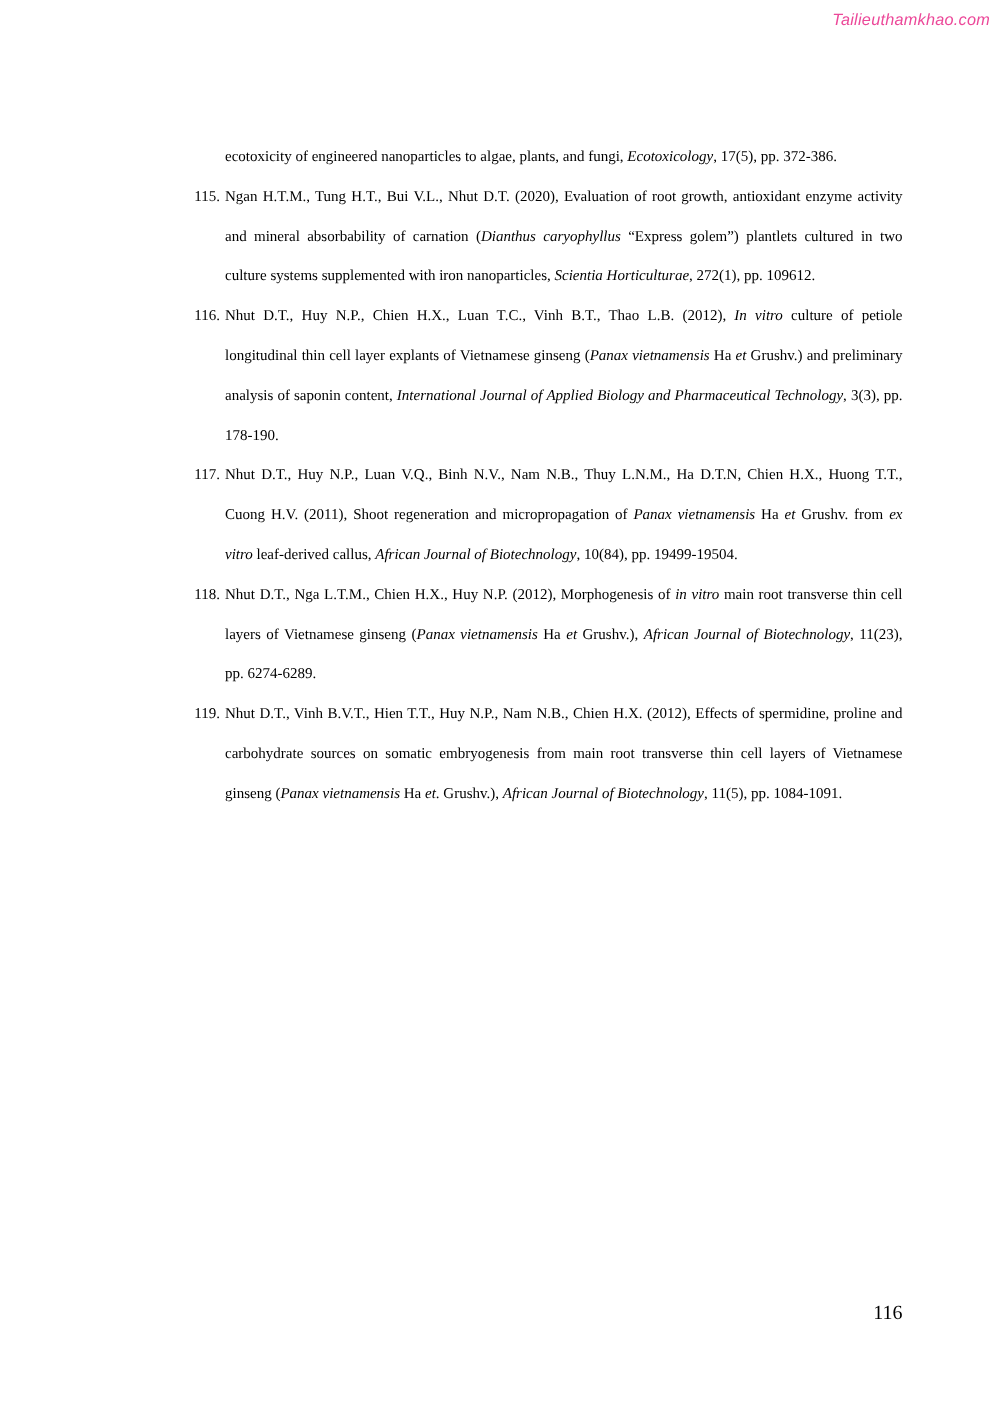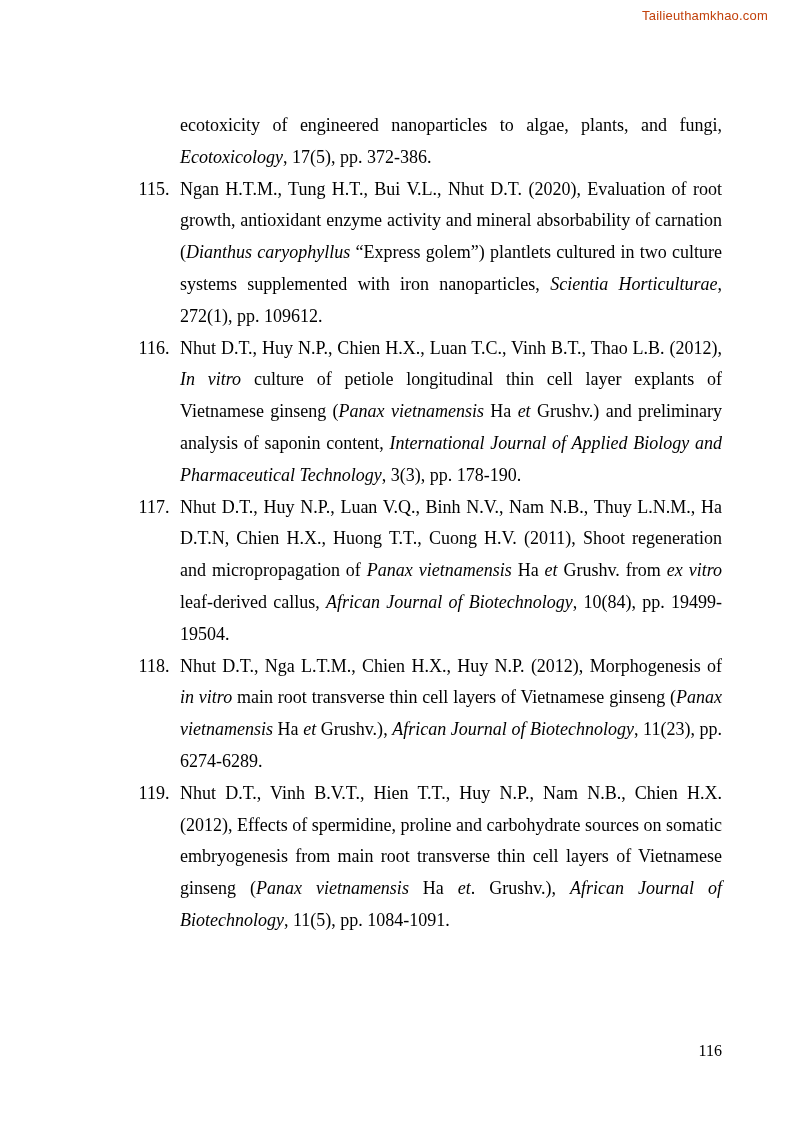--- a/index.html
+++ b/index.html
@@ -13,45 +13,46 @@
     overflow: hidden;
   }
   .page {
     position: absolute;
     inset: 0;
     background: #ffffff;
   }
   .watermark {
     position: absolute;
     top: 8px;
-    right: 26px;
+    right: 2px;
     font-family: "Liberation Sans", sans-serif;
     font-size: 13px;
-    color: #c2410c;
+    color: #ec4899;
     letter-spacing: 0.2px;
+    font-style: italic;
   }
   .content {
     position: absolute;
     left: 132px;
     top: 110px;
     width: 590px;
   }
   .ref {
     position: relative;
     padding-left: 48px;
     text-align: justify;
-    font-size: 18px;
+    font-size: 12px;
     line-height: 31.8px;
   }
   .ref-num {
     position: absolute;
     left: 0;
     top: 0;
     width: 44px;
-    text-align: center;
+    text-align: right;
   }
   .it { font-style: italic; }
   .page-number {
     position: absolute;
     left: 132px;
     width: 590px;
     top: 1042px;
     text-align: right;
     font-size: 16px;
   }

